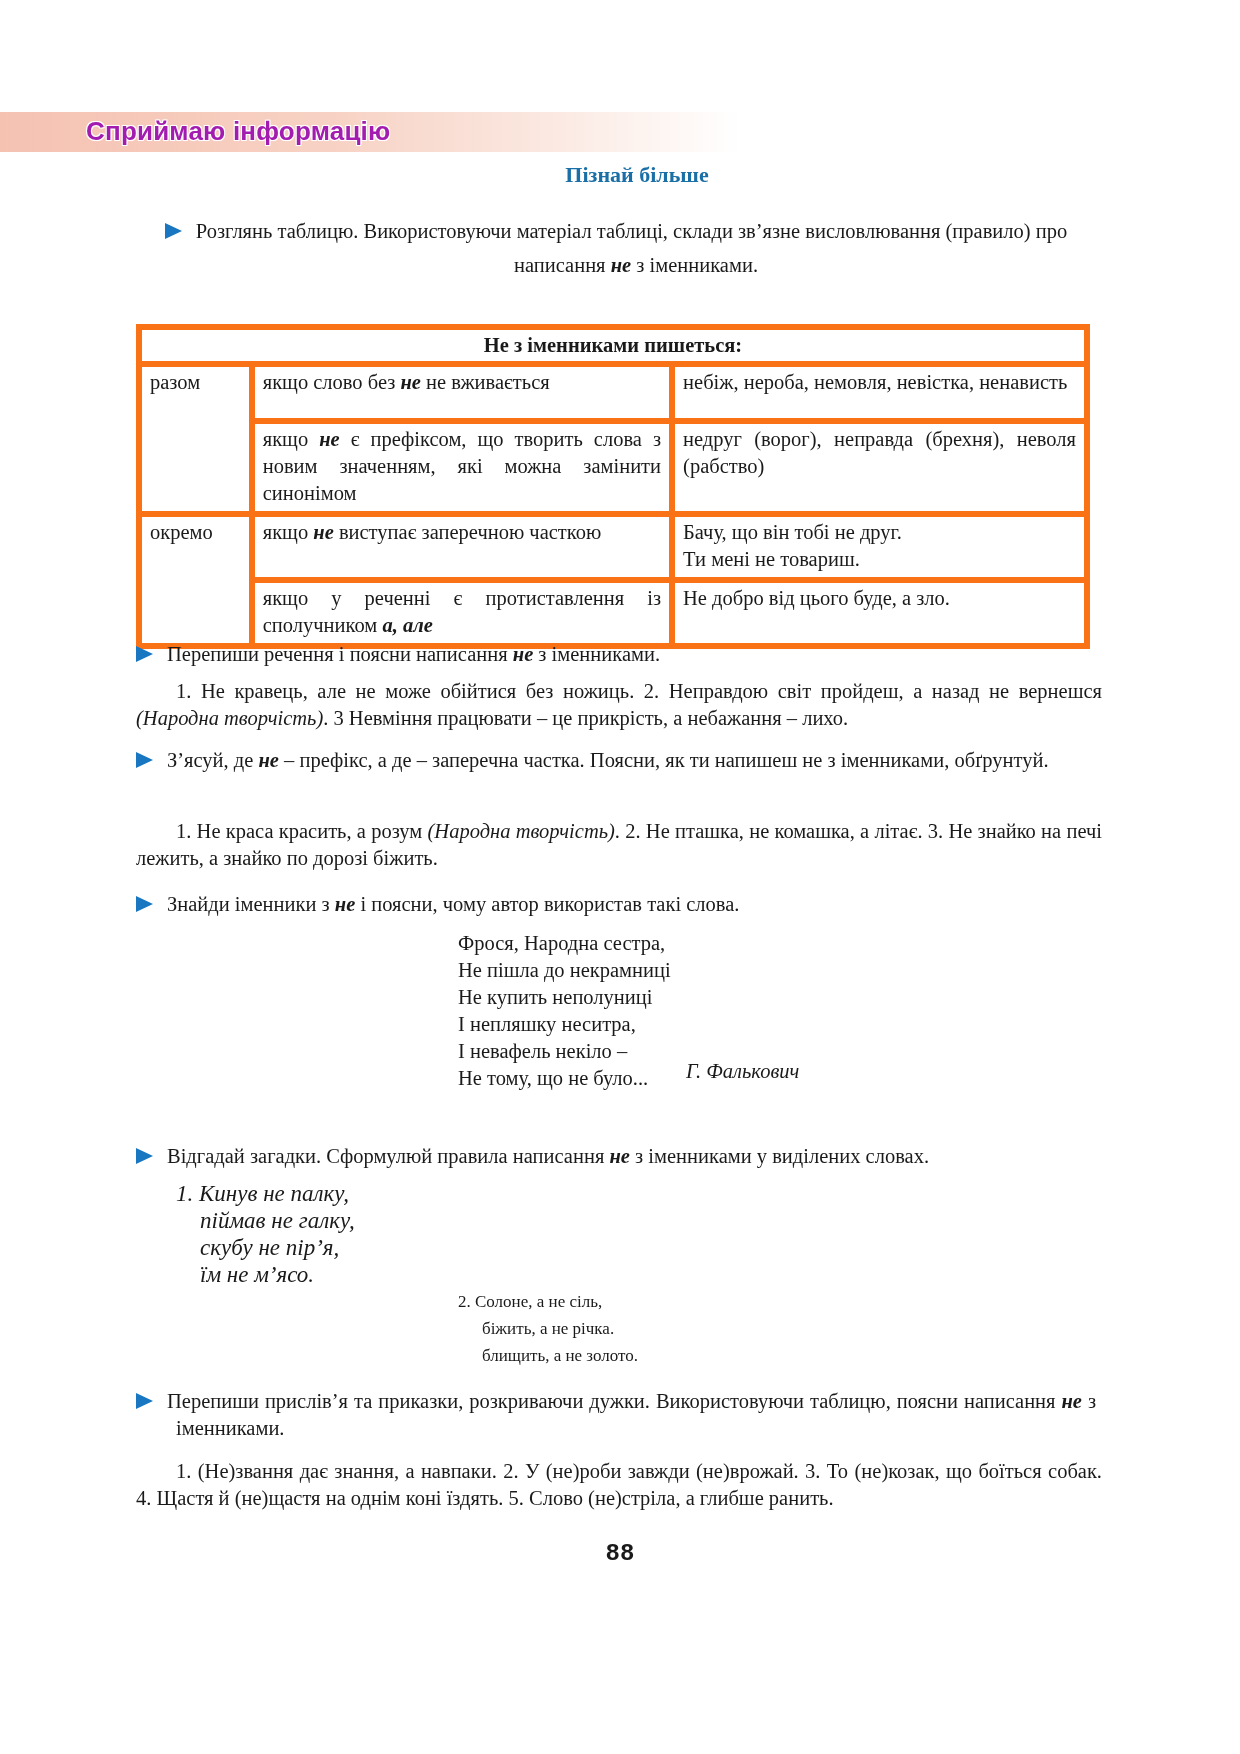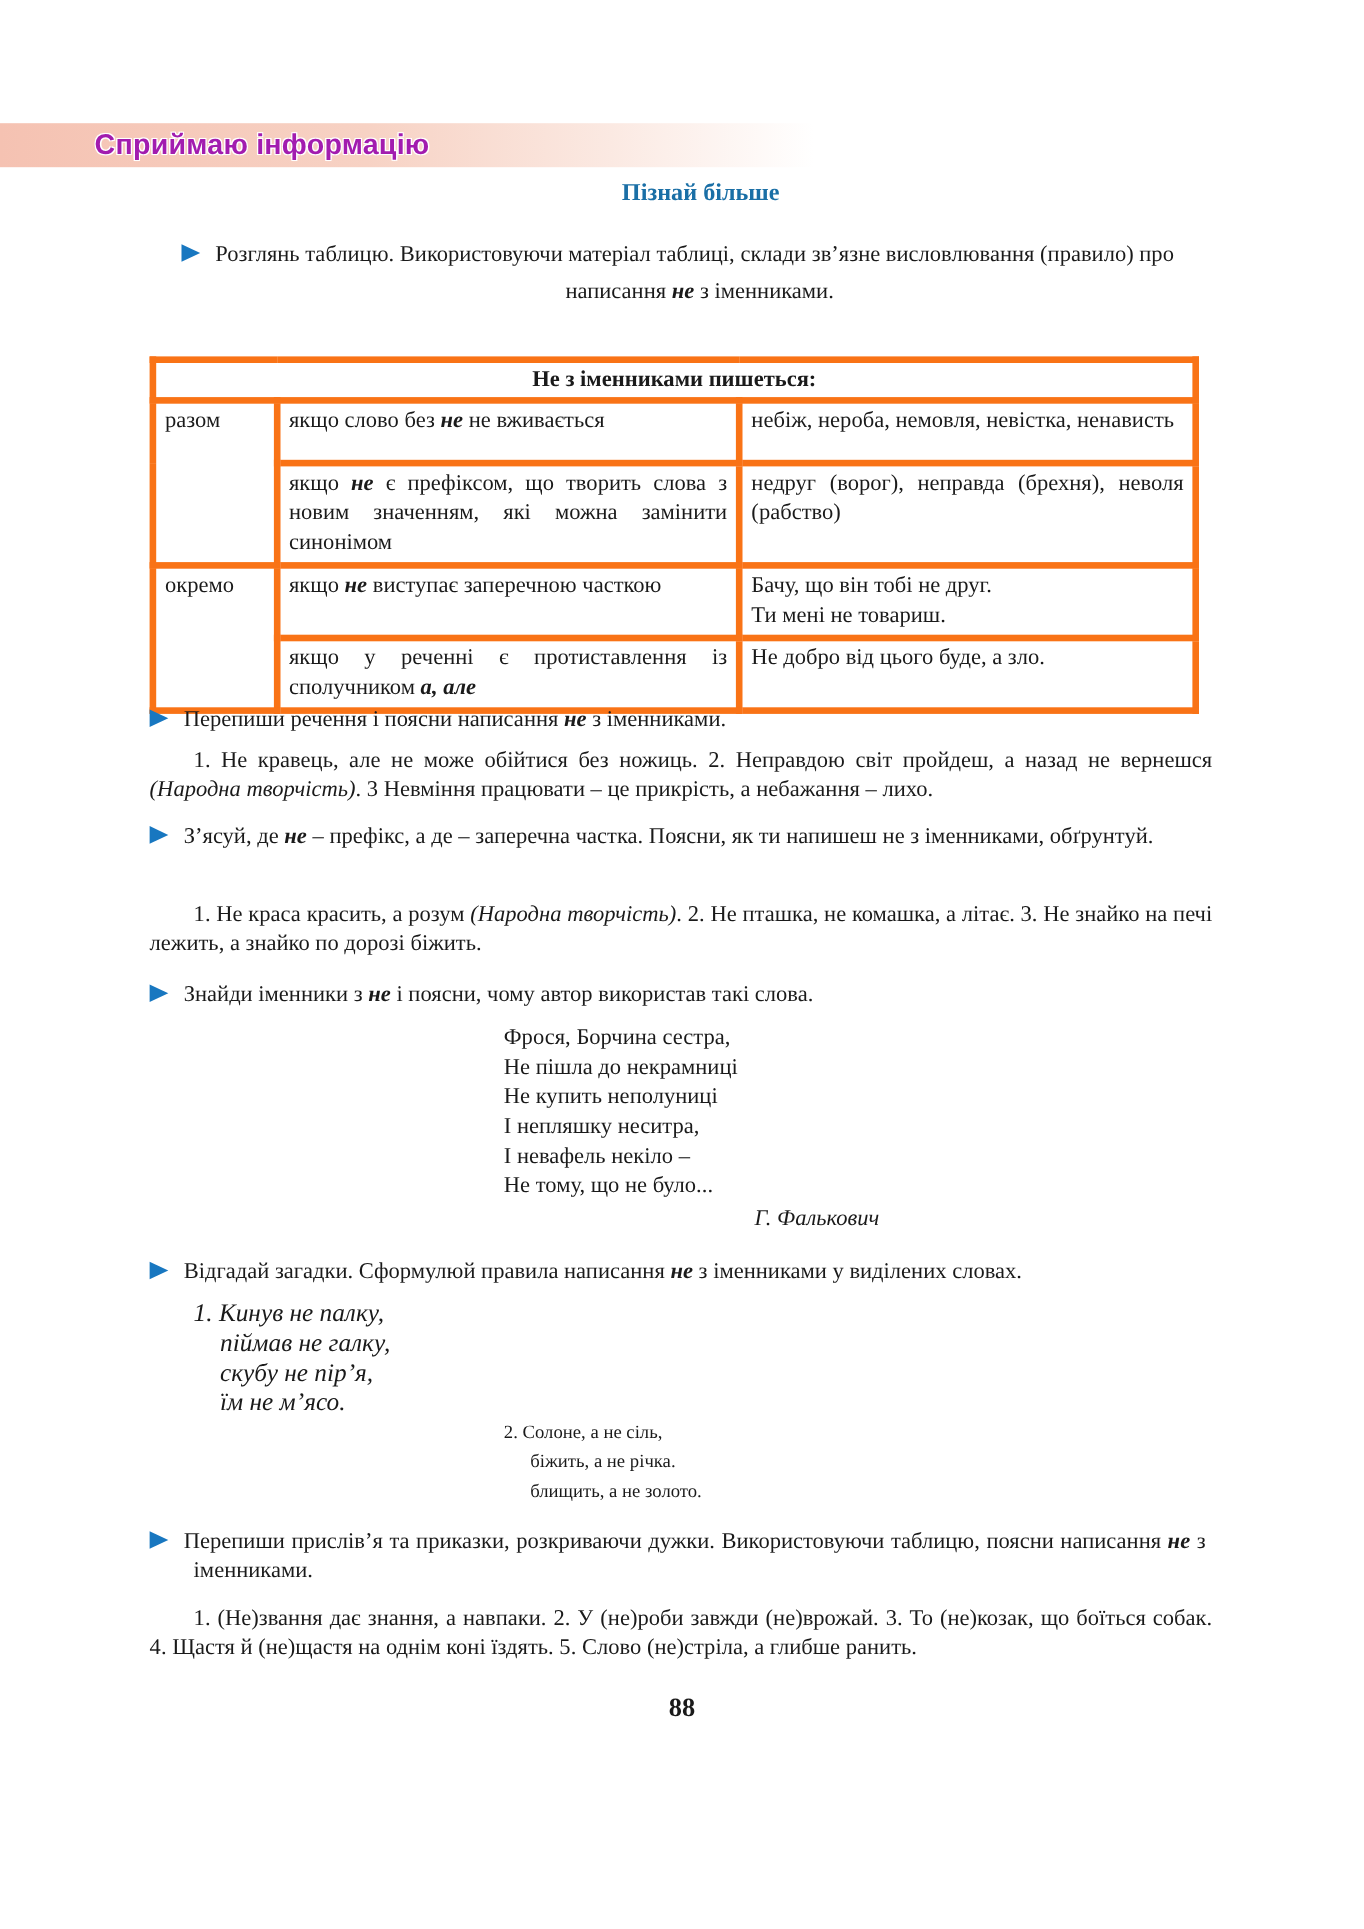--- a/index.html
+++ b/index.html
@@ -17,25 +17,25 @@
       border-left: 17px solid #1877c0; margin-right: 14px; vertical-align: -1px; }
     .task.hang { padding-left: 40px; text-indent: -40px; width: 920px; }
     .it-bold { font-style: italic; font-weight: bold; }
     .it { font-style: italic; }
     .para { position: absolute; left: 136px; width: 966px; font-size: 20.5px; line-height: 27px; text-align: justify; text-indent: 40px; }
     table.rules { position: absolute; left: 136px; top: 324px; width: 954px; border-collapse: collapse; font-size: 20.5px; line-height: 27px; }
     table.rules td, table.rules th { border: 6px solid #f97316; vertical-align: top; padding: 2px 8px 4px 8px; text-align: left; font-weight: normal; }
     table.rules th { text-align: center; font-weight: bold; padding: 2px 8px 2px 8px; }
     table.rules td.j { text-align: justify; }
     .poem { position: absolute; left: 458px; top: 930px; font-size: 20.5px; line-height: 27px; }
-    .author { position: absolute; left: 686px; top: 1097px; font-size: 20.5px; font-style: italic; }
+    .author { position: absolute; left: 686px; top: 1060px; font-size: 20.5px; font-style: italic; }
     .riddle1 { position: absolute; left: 176px; top: 1180px; font-size: 23px; line-height: 27px; font-style: italic; }
     .riddle2 { position: absolute; left: 458px; top: 1288px; font-size: 17px; line-height: 27px; }
     .indent-line { padding-left: 24px; }
-    .page-num { position: absolute; left: 0; width: 1240px; top: 1540px; text-align: center; font-family: Liberation Serif, serif;
+    .page-num { position: absolute; left: 0; width: 1240px; top: 1540px; text-align: center; font-family: Liberation Mono, monospace;
       font-weight: bold; font-size: 24px; color: #1a1a1a; }
   </style>
 </head>
 <body>
 
 <div class="section-banner"></div>
 <div class="section-title">Сприймаю інформацію</div>
 <div class="subheading"><span>Пізнай більше</span></div>
 
 <div class="task hang" style="top:214px;text-align:center;">
@@ -87,21 +87,21 @@
   <span class="bullet"></span><span>З’ясуй, де </span><span class="it-bold">не</span><span> – префікс, а де – заперечна частка. Поясни, як ти напишеш не з іменниками, обґрунтуй.</span>
 </div>
 <div class="para" style="top:818px;">
   <span>1. Не краса красить, а розум </span><span class="it">(Народна творчість)</span><span>. 2. Не пташка, не комашка, а літає. 3. Не знайко на печі лежить, а знайко по дорозі біжить.</span>
 </div>
 
 <div class="task hang" style="top:887px;">
   <span class="bullet"></span><span>Знайди іменники з </span><span class="it-bold">не</span><span> і поясни, чому автор використав такі слова.</span>
 </div>
 <div class="poem">
-  <div>Фрося, Борчина сестра,</div>
+  <div>Фрося, Народна сестра,</div>
   <div>Не пішла до некрамниці</div>
   <div>Не купить неполуниці</div>
   <div>І непляшку неситра,</div>
   <div>І невафель некіло –</div>
   <div>Не тому, що не було...</div>
 </div>
 <div class="author">Г. Фалькович</div>
 
 <div class="task hang" style="top:1139px;">
   <span class="bullet"></span><span>Відгадай загадки. Сформулюй правила написання </span><span class="it-bold">не</span><span> з іменниками у виділених словах.</span>

